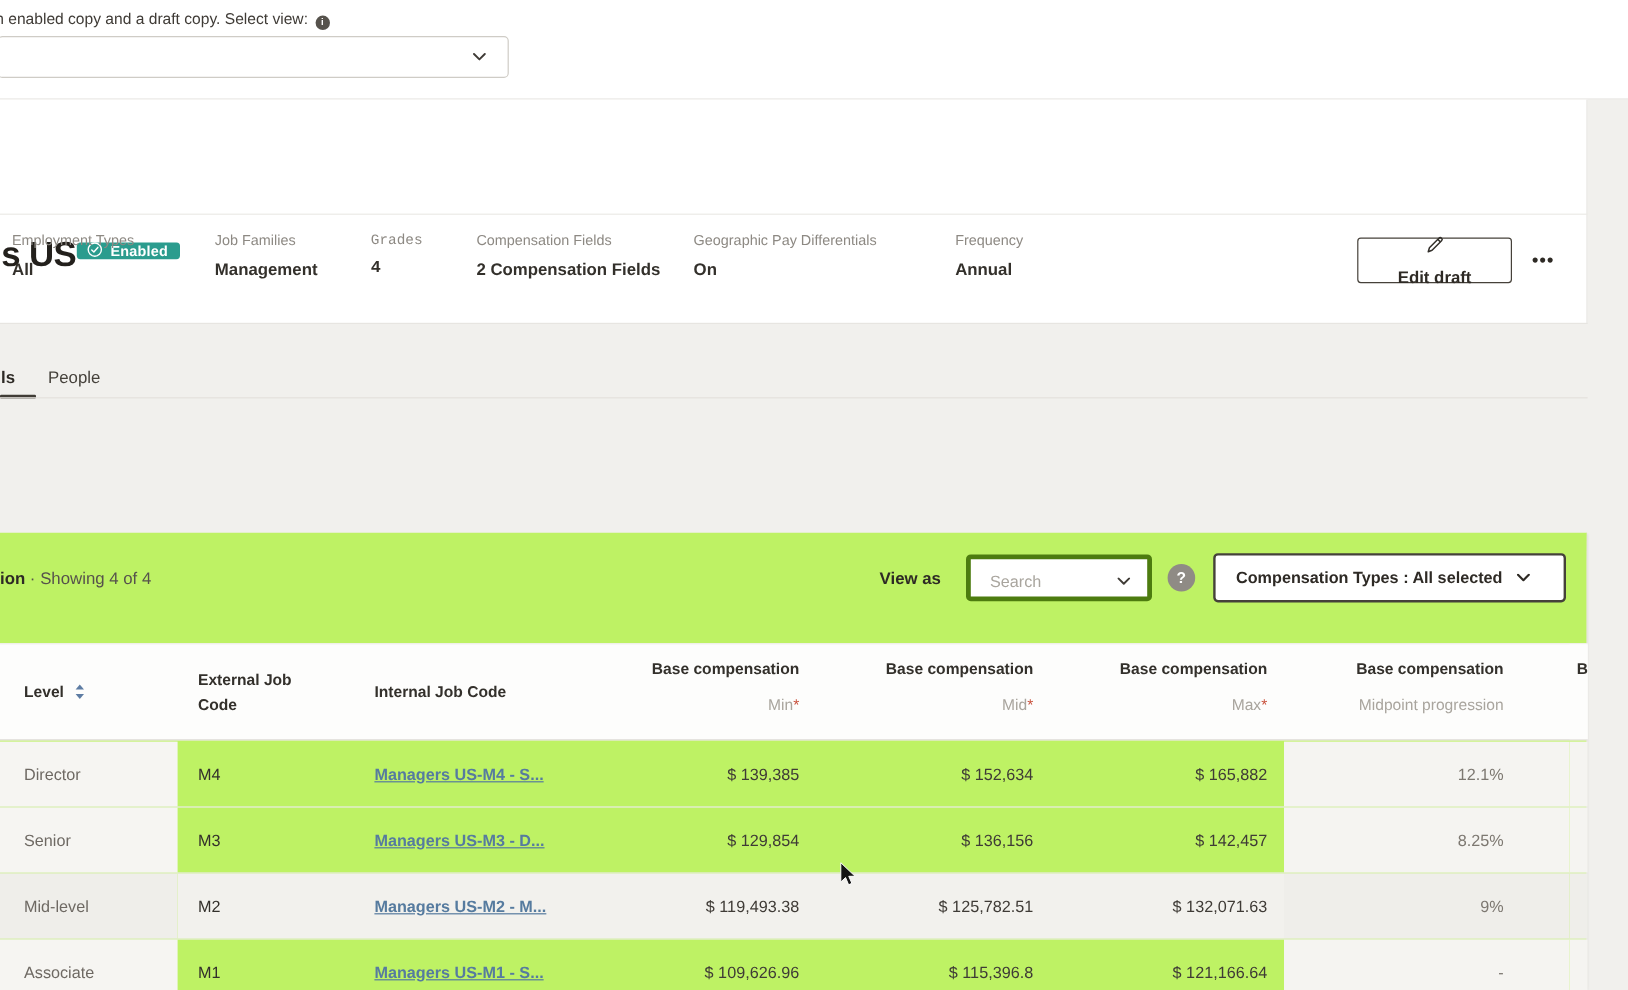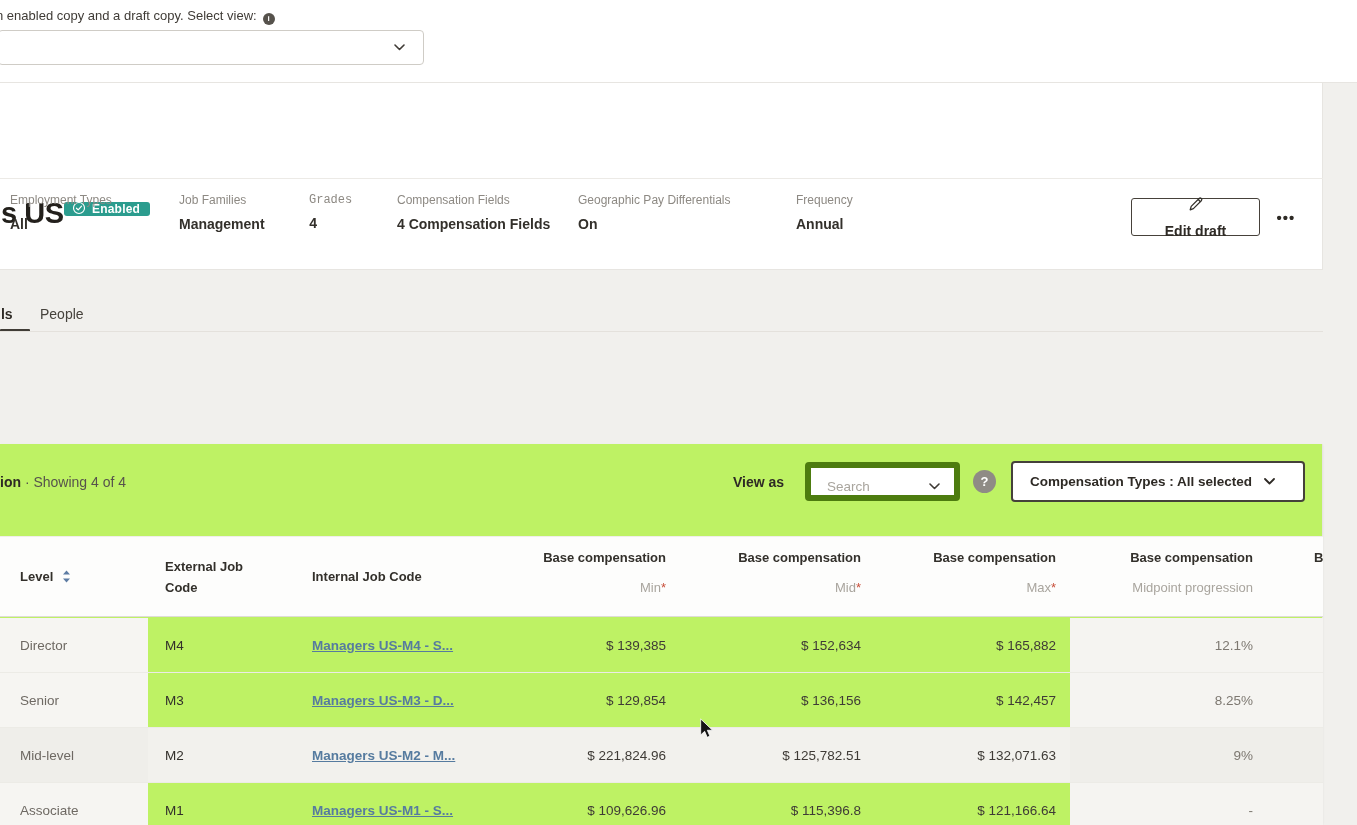--- a/index.html
+++ b/index.html
@@ -75,21 +75,21 @@
     background:#bef264; border-right:1px solid #e7e5e1;
     border-radius:0 0 6px 6px; box-shadow:0 1px 2px rgba(40,36,30,0.08);
   }
   .toolbar { position:absolute; left:0; top:0; width:1323px; height:92px; }
   .toolbar-title { position:absolute; left:0; top:30px; font-size:14px; white-space:nowrap; }
   .toolbar-title b { color:#2e2a25; font-weight:700; }
   .toolbar-title .showing { color:#56524c; font-weight:400; }
   .viewas-label { position:absolute; left:733px; top:30px; font-size:14px; font-weight:700; color:#2e2a25; }
   .search-select {
     position:absolute; left:805px; top:18px; width:155px; height:39px;
-    background:#fff; border:6px solid #4d7c0f; border-radius:4px; cursor:pointer;
+    background:#fff; border:4px solid #4d7c0f; border-radius:4px; cursor:pointer;
   }
   .search-select .ph { position:absolute; left:16px; top:11px; font-size:13.5px; color:#a9a59e; }
   .search-select .chev { position:absolute; right:14px; top:15px; }
   .help-circle {
     position:absolute; left:973px; top:26px; width:23px; height:23px; border-radius:50%;
     background:#8f8b85; color:#fff; font-size:13px; font-weight:700;
     text-align:center; line-height:23px; cursor:pointer;
   }
   .filter-select {
     position:absolute; left:1011px; top:17px; width:294px; height:41px;
@@ -191,21 +191,21 @@
     <div class="meta-item" style="left:179px;">
       <div class="meta-label">Job Families</div>
       <div class="meta-value">Management</div>
     </div>
     <div class="meta-item" style="left:309px;font-family:Liberation Mono, monospace;">
       <div class="meta-label">Grades</div>
       <div class="meta-value">4</div>
     </div>
     <div class="meta-item" style="left:397px;">
       <div class="meta-label">Compensation Fields</div>
-      <div class="meta-value">4 Compensation Fields</div>
+      <div class="meta-value">2 Compensation Fields</div>
     </div>
     <div class="meta-item" style="left:578px;">
       <div class="meta-label">Geographic Pay Differentials</div>
       <div class="meta-value">On</div>
     </div>
     <div class="meta-item" style="left:796px;">
       <div class="meta-label">Frequency</div>
       <div class="meta-value">Annual</div>
     </div>
   </div>
@@ -302,21 +302,21 @@
           <div class="cell money-cell">$ 142,457</div>
           <div class="cell midpoint-cell">8.25%</div>
           <div class="cell end-cell"></div>
         </div>
         <div class="trow hover">
           <div class="cell level-cell level-cell">Mid-level</div>
           <div class="cell ext-cell">M2</div>
           <div class="cell int-cell">
             <span class="joblink">Managers US-M2 - M...</span>
           </div>
-          <div class="cell money-cell">$ 221,824.96</div>
+          <div class="cell money-cell">$ 119,493.38</div>
           <div class="cell money-cell">$ 125,782.51</div>
           <div class="cell money-cell">$ 132,071.63</div>
           <div class="cell midpoint-cell">9%</div>
           <div class="cell end-cell"></div>
         </div>
         <div class="trow">
           <div class="cell level-cell level-cell">Associate</div>
           <div class="cell ext-cell">M1</div>
           <div class="cell int-cell">
             <span class="joblink">Managers US-M1 - S...</span>

